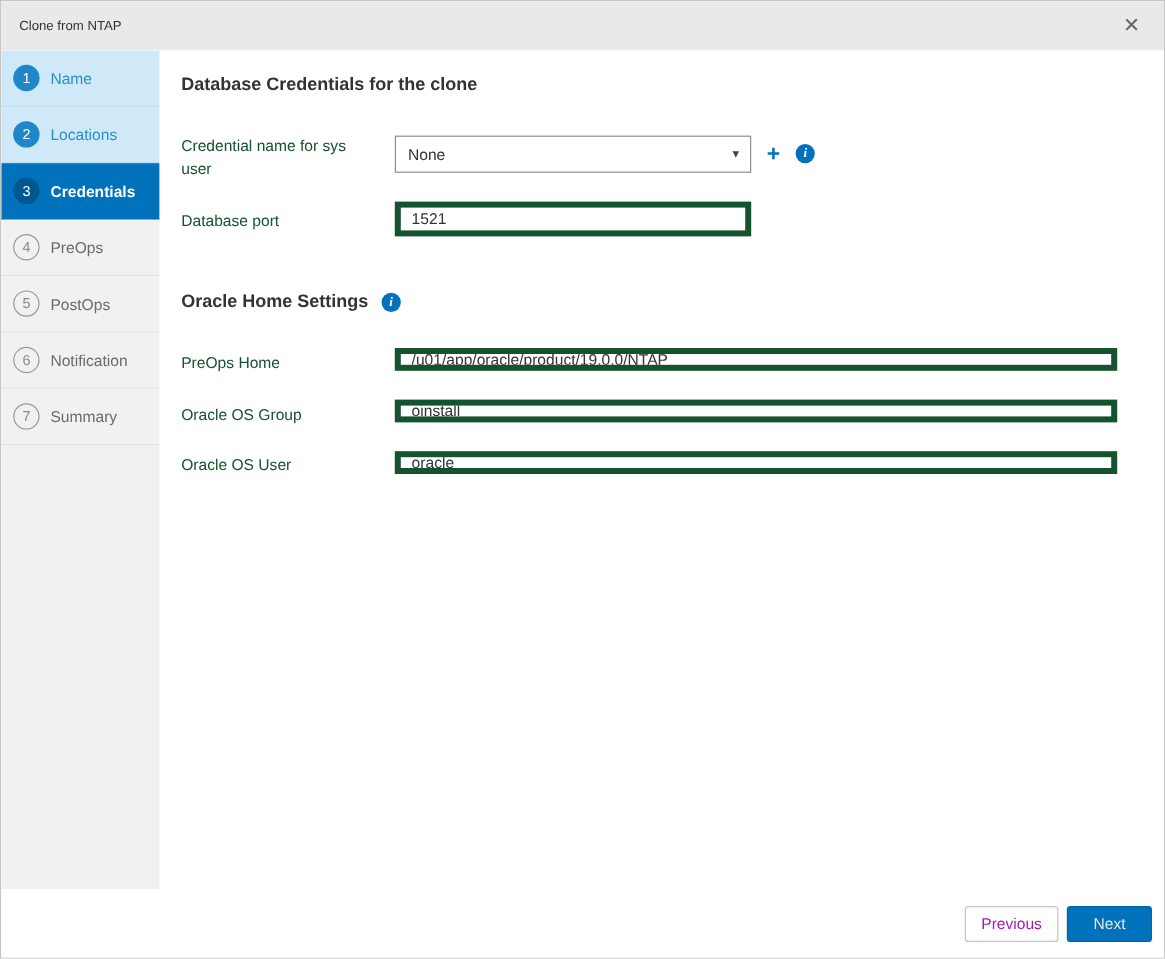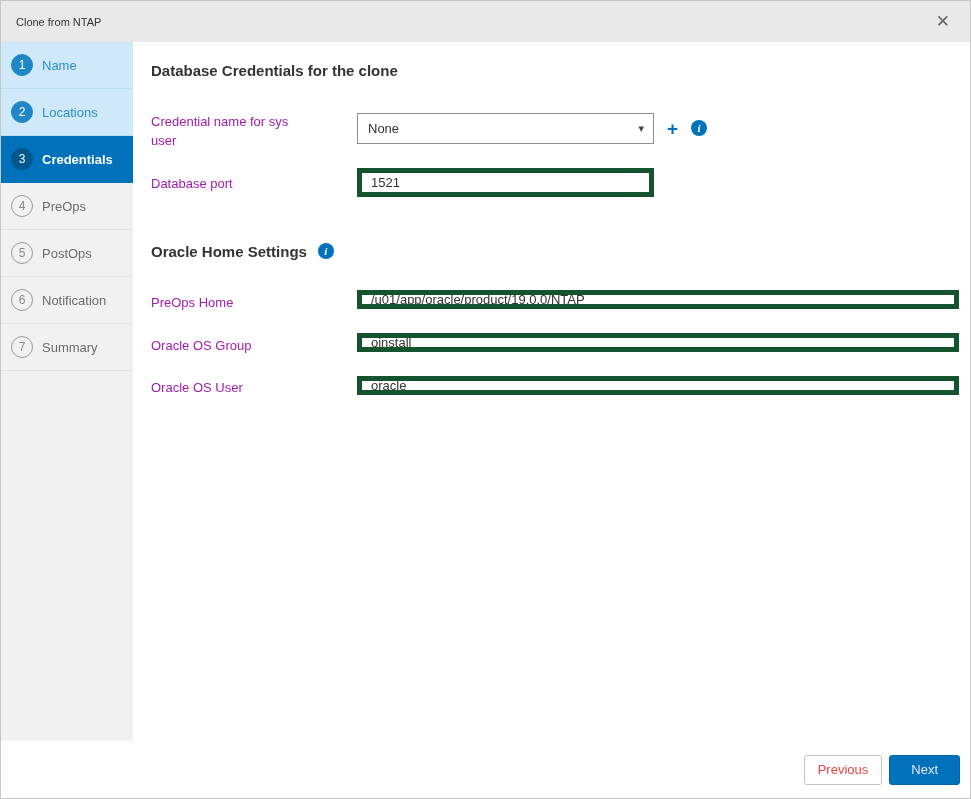--- a/index.html
+++ b/index.html
@@ -46,30 +46,30 @@
     display:flex; align-items:center; justify-content:center;
     font-size:12px; flex:0 0 auto; background:transparent;
   }
   .step.done { background:#cfe9f8; color:#2a8fcb; border-bottom-color:#bcdcef; }
   .step.done .badge { background:#1f87c8; border-color:#1f87c8; color:#ffffff; }
   .step.active { background:#0072bc; color:#ffffff; border-bottom-color:#0072bc; font-weight:bold; }
   .step.active .badge { background:#00568f; border-color:#00568f; color:#ffffff; font-weight:normal; }
 
   
   .content { flex:1 1 auto; background:#ffffff; padding:20px 40px 0 18px; overflow:hidden; }
-  .section-title { font-size:15px; font-weight:bold; color:#333333; display:flex; align-items:flex-start; }
+  .section-title { font-size:15px; font-weight:bold; color:#333333; display:flex; align-items:flex-end; }
   .section-title.first { margin-bottom:27px; }
   .section-title.second { margin-top:46px; margin-bottom:27px; }
 
   .form-row { display:flex; margin-bottom:17px; }
   .form-label {
-    flex:0 0 178px; font-size:13px; color:#a21caf;
+    flex:0 0 178px; font-size:13px; color:#14532d;
     padding-top:7px; padding-right:18px; line-height:1.45;
   }
-  .control-cell { display:flex; align-items:center; gap:13px;margin-left:28px; }
+  .control-cell { display:flex; align-items:center; gap:13px; }
 
   .select-box {
     width:297px; height:31px;
     border:1px solid #8f8f8f; background:#ffffff;
     display:flex; align-items:center; justify-content:space-between;
     padding:0 9px 0 10px; font-size:13px; color:#333333; cursor:pointer;
   }
   .select-caret { font-size:11px; color:#444444; }
 
   .text-input {
@@ -99,21 +99,21 @@
   .footer {
     flex:0 0 57px; background:#ffffff;
     display:flex; align-items:center; justify-content:flex-end;
     gap:7px; padding-right:10px;
   }
   .btn {
     height:30px; font-size:13px; border-radius:3px; cursor:pointer;
     font-family:"Liberation Sans","DejaVu Sans",sans-serif;
   }
   .btn.secondary {
-    background:#ffffff; border:1px solid #c3c3c3; color:#ef4444;
+    background:#ffffff; border:1px solid #c3c3c3; color:#a21caf;
     padding:0 13px;
   }
   .btn.primary {
     background:#0072bc; border:1px solid #0067ab; color:#e5e5e5;
     padding:0 21px;
   }
 </style>
 </head>
 <body>
 

